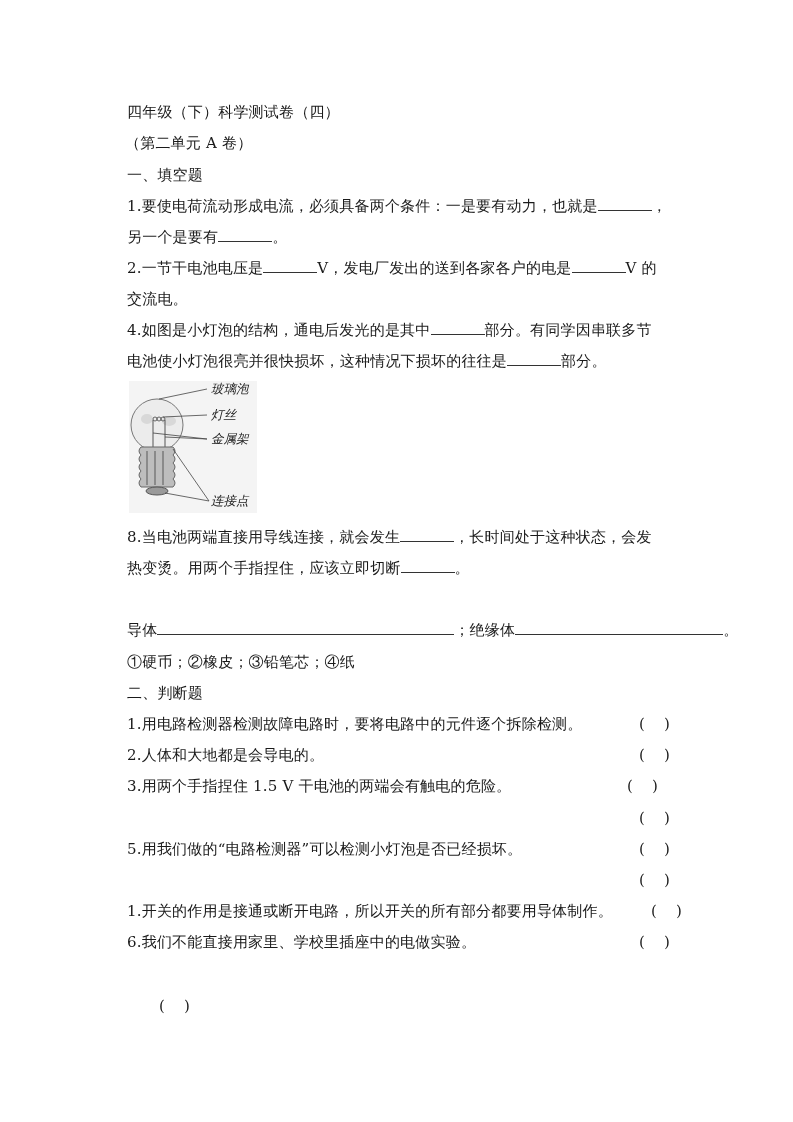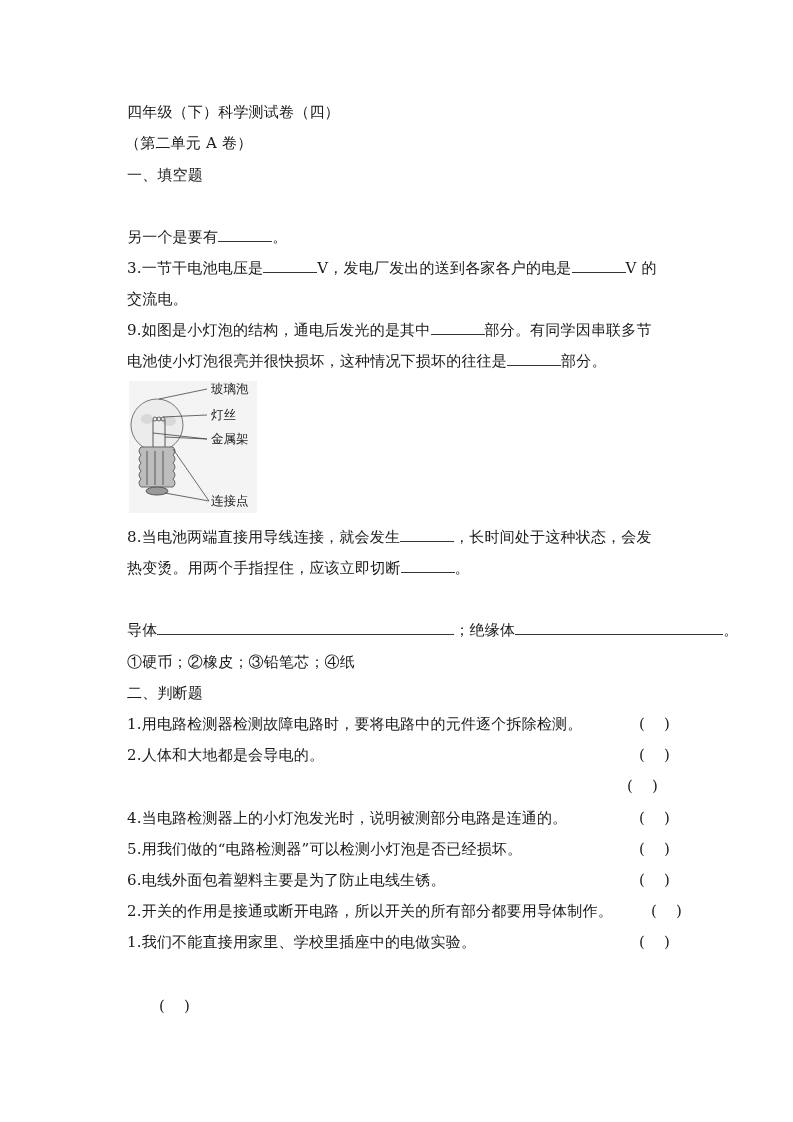--- a/index.html
+++ b/index.html
@@ -6,45 +6,48 @@
   body { width: 793px; height: 1122px; position: relative; overflow: hidden;
          font-family: "DejaVu Serif", "Liberation Serif", serif; color: #1a1a1a; }
   .page { position: absolute; left: 9px; top: 0; width: 793px; height: 1102px; }
   .line { position: absolute; left: 118px; font-size: 15px; line-height: 20px; white-space: nowrap; letter-spacing: 0.2px; }
   .blank { display: inline-block; border-bottom: 1px solid #333; height: 14px; vertical-align: baseline; }
   .b56 { width: 54px; }
   .blong1 { width: 297px; }
   .blong2 { width: 208px; }
   .paren { position: absolute; font-size: 15px; line-height: 20px; white-space: pre; }
   .figure { position: absolute; left: 120px; top: 381px; width: 128px; height: 132px; }
-  .fig-label { position: absolute; font-size: 12.5px; line-height: 14px; white-space: nowrap; color: #222; }
+  .fig-label { position: absolute; font-size: 12.5px; line-height: 14px; white-space: nowrap; color: #222; font-style: italic; }
 </style>
 </head>
 <body>
 
 <div class="page">
 
   <div class="line" style="top:102px">四年级（下）科学测试卷（四）</div>
   <div class="line" style="top:133px; left:116px">（第二单元 A 卷）</div>
 
   <div class="line" style="top:165px">一、填空题</div>
 
+  <div class="line" style="top:196px">
+    <span>1.要使电荷流动形成电流，必须具备两个条件：一是要有动力，也就是</span><span class="blank b56"></span><span>，</span>
+  </div>
   <div class="line" style="top:227px">
     <span>另一个是要有</span><span class="blank b56"></span><span>。</span>
   </div>
 
   <div class="line" style="top:258px">
-    <span>3.一节干电池电压是</span><span class="blank b56"></span><span>V，发电厂发出的送到各家各户的电是</span><span class="blank b56"></span><span>V 的</span>
+    <span>2.一节干电池电压是</span><span class="blank b56"></span><span>V，发电厂发出的送到各家各户的电是</span><span class="blank b56"></span><span>V 的</span>
   </div>
   <div class="line" style="top:289px">
     <span>交流电。</span>
   </div>
 
   <div class="line" style="top:320px">
-    <span>9.如图是小灯泡的结构，通电后发光的是其中</span><span class="blank b56"></span><span>部分。有同学因串联多节</span>
+    <span>4.如图是小灯泡的结构，通电后发光的是其中</span><span class="blank b56"></span><span>部分。有同学因串联多节</span>
   </div>
   <div class="line" style="top:351px">
     <span>电池使小灯泡很亮并很快损坏，这种情况下损坏的往往是</span><span class="blank b56"></span><span>部分。</span>
   </div>
 
   <div class="figure">
     <svg width="128" height="132" viewBox="0 0 128 132">
       <rect x="0" y="0" width="128" height="132" fill="#f4f4f4"></rect>
 
       <circle cx="28" cy="44" r="26" fill="#ececec" stroke="#777" stroke-width="1"></circle>
@@ -88,32 +91,31 @@
   </div>
 
   <div class="line" style="top:683px">二、判断题</div>
 
   <div class="line" style="top:714px">1.用电路检测器检测故障电路时，要将电路中的元件逐个拆除检测。</div>
   <div class="paren" style="left:630px; top:714px">(    )</div>
 
   <div class="line" style="top:745px">2.人体和大地都是会导电的。</div>
   <div class="paren" style="left:630px; top:745px">(    )</div>
 
+  <div class="line" style="top:776px">3.用两个手指捏住 1.5 V 干电池的两端会有触电的危险。</div>
   <div class="paren" style="left:618px; top:776px">(    )</div>
 
-  <div class="line" style="top:808px">4.当电路检测器上的小灯泡发光时，说明被测部分电路是连通的。</div>
   <div class="paren" style="left:630px; top:808px">(    )</div>
 
   <div class="line" style="top:839px">5.用我们做的“电路检测器”可以检测小灯泡是否已经损坏。</div>
   <div class="paren" style="left:630px; top:839px">(    )</div>
 
-  <div class="line" style="top:870px">6.电线外面包着塑料主要是为了防止电线生锈。</div>
   <div class="paren" style="left:630px; top:870px">(    )</div>
 
-  <div class="line" style="top:901px">2.开关的作用是接通或断开电路，所以开关的所有部分都要用导体制作。</div>
+  <div class="line" style="top:901px">1.开关的作用是接通或断开电路，所以开关的所有部分都要用导体制作。</div>
   <div class="paren" style="left:642px; top:901px">(    )</div>
 
-  <div class="line" style="top:932px">1.我们不能直接用家里、学校里插座中的电做实验。</div>
+  <div class="line" style="top:932px">6.我们不能直接用家里、学校里插座中的电做实验。</div>
   <div class="paren" style="left:630px; top:932px">(    )</div>
 
   <div class="paren" style="left:150px; top:996px">(    )</div>
 
 </div>
 
 </body></html>

